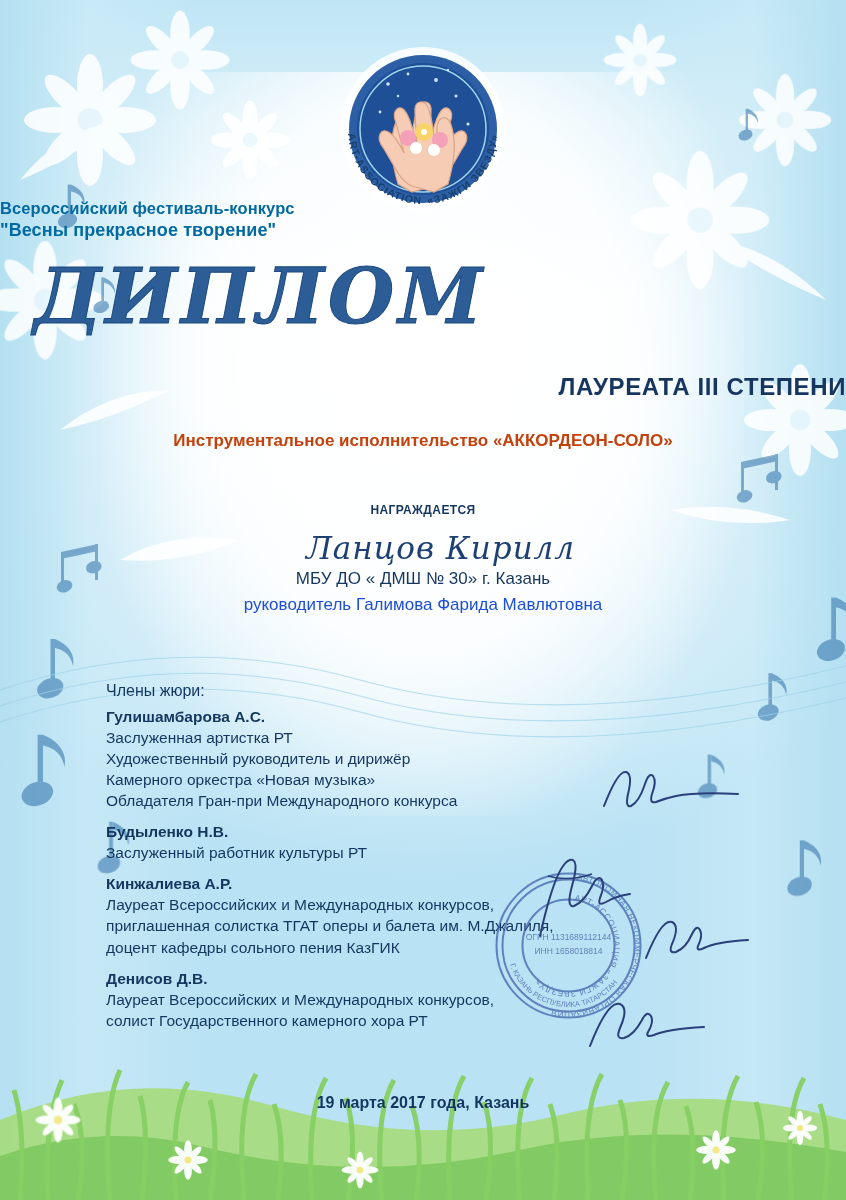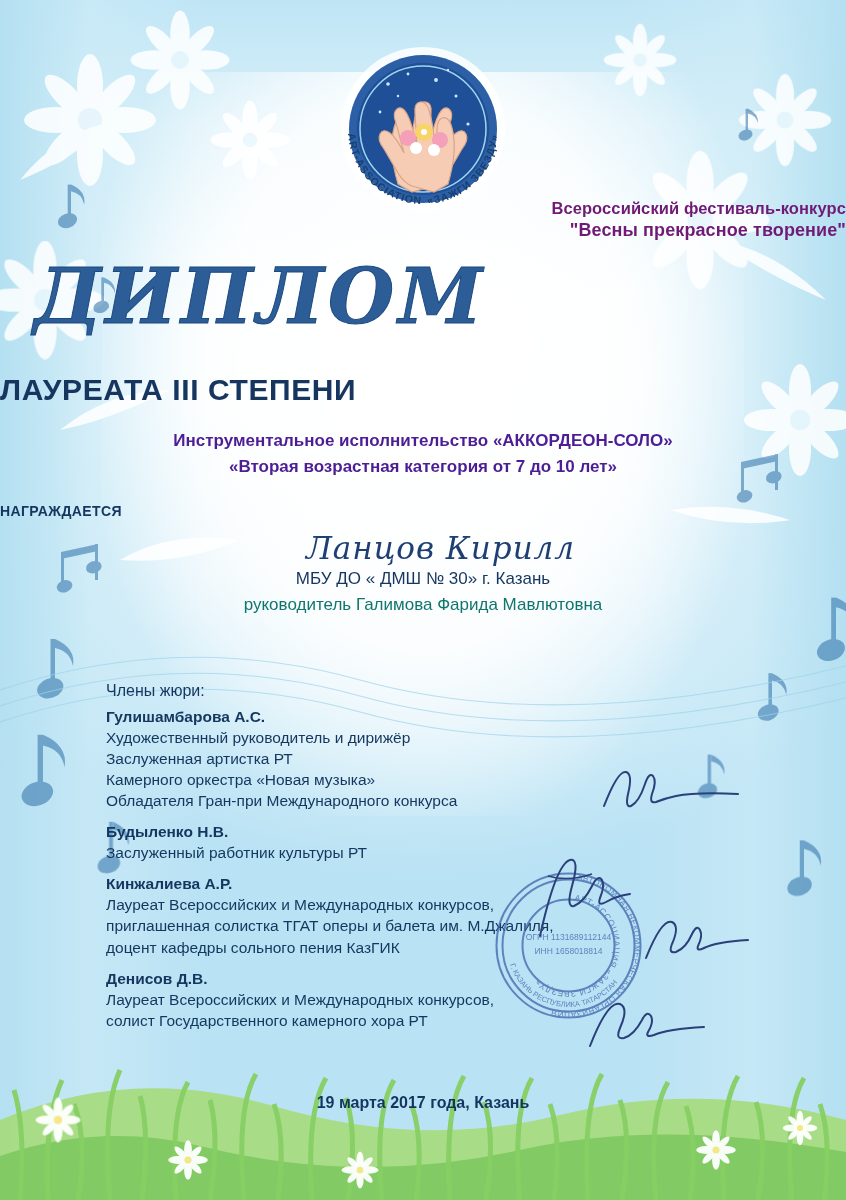--- a/index.html
+++ b/index.html
@@ -71,63 +71,63 @@
     left: 50%;
     top: 34px;
     transform: translateX(-50%);
     width: 190px;
     height: 190px;
   }
   .fest-title {
     position: absolute;
     left: 0; right: 0;
     top: 198px;
-    text-align: right;
+    text-align: left;
     font-size: 16.5px;
     font-weight: bold;
     line-height: 1.28;
-    color: #701a75;
+    color: #0369a1;
     letter-spacing: .1px;
   }
   .fest-title .line2 {
     font-size: 18px;
   }
   .diploma-word {
     position: absolute;
     left: 0; right: 0;
     top: 255px;
     text-align: left;
     height: 90px;
   }
   .degree {
     position: absolute;
     left: 0; right: 0;
     top: 373px;
-    text-align: left;
-    font-size: 30px;
+    text-align: right;
+    font-size: 24px;
     font-weight: bold;
     color: #16355f;
     letter-spacing: .6px;
   }
   .nomination {
     position: absolute;
     left: 0; right: 0;
     top: 428px;
     text-align: center;
     font-size: 17px;
     font-weight: bold;
-    color: #4c1d95;
+    color: #c2410c;
     line-height: 1.55;
   }
   .awarded-label {
     position: absolute;
     left: 0; right: 0;
     top: 503px;
-    text-align: left;
-    font-size: 14px;
+    text-align: center;
+    font-size: 12px;
     font-weight: bold;
     color: #14365f;
     letter-spacing: .4px;
   }
   .winner-name {
     position: absolute;
     left: 0; right: 0;
     top: 530px;
     text-align: center;
     font-family: "DejaVu Serif", serif;
@@ -145,21 +145,21 @@
     font-size: 17px;
     color: #16365f;
     line-height: 1.55;
   }
   .teacher {
     position: absolute;
     left: 0; right: 0;
     top: 595px;
     text-align: center;
     font-size: 17px;
-    color: #0f766e;
+    color: #1d4ed8;
   }
   
   .jury {
     position: absolute;
     left: 106px;
     top: 672px;
     width: 560px;
     color: #14365f;
     font-size: 15.5px;
     line-height: 1.36;
@@ -534,35 +534,34 @@
     <div class="diploma-word">
       <svg viewBox="0 0 520 92" width="520" height="92">
         <text x="260" y="68" text-anchor="middle" font-family="'DejaVu Serif', serif" font-style="italic" font-weight="bold" font-size="76" fill="#2c5d96" stroke="#1d4a80" stroke-width="1" letter-spacing="4">ДИПЛОМ</text>
       </svg>
     </div>
 
     <div class="degree">ЛАУРЕАТА III СТЕПЕНИ</div>
 
     <div class="nomination">
       <div>Инструментальное исполнительство «АККОРДЕОН-СОЛО»</div>
-      <div>«Вторая возрастная категория от 7 до 10 лет»</div>
     </div>
 
     <div class="awarded-label">НАГРАЖДАЕТСЯ</div>
     <div class="winner-name">Ланцов Кирилл</div>
     <div class="school">МБУ ДО « ДМШ № 30» г. Казань</div>
     <div class="teacher">руководитель  Галимова Фарида Мавлютовна</div>
 
     <div class="jury">
       <div class="jury-heading">Члены жюри:</div>
 
       <div class="jury-member">
         <div class="jury-name">Гулишамбарова А.С.</div>
+        <div class="jury-line">Заслуженная артистка РТ</div>
         <div class="jury-line">Художественный руководитель и дирижёр</div>
-        <div class="jury-line">Заслуженная артистка РТ</div>
         <div class="jury-line">Камерного оркестра «Новая музыка»</div>
         <div class="jury-line">Обладателя Гран-при Международного конкурса</div>
       </div>
 
       <div class="jury-member">
         <div class="jury-name">Будыленко Н.В.</div>
         <div class="jury-line">Заслуженный работник культуры РТ</div>
       </div>
 
       <div class="jury-member">

